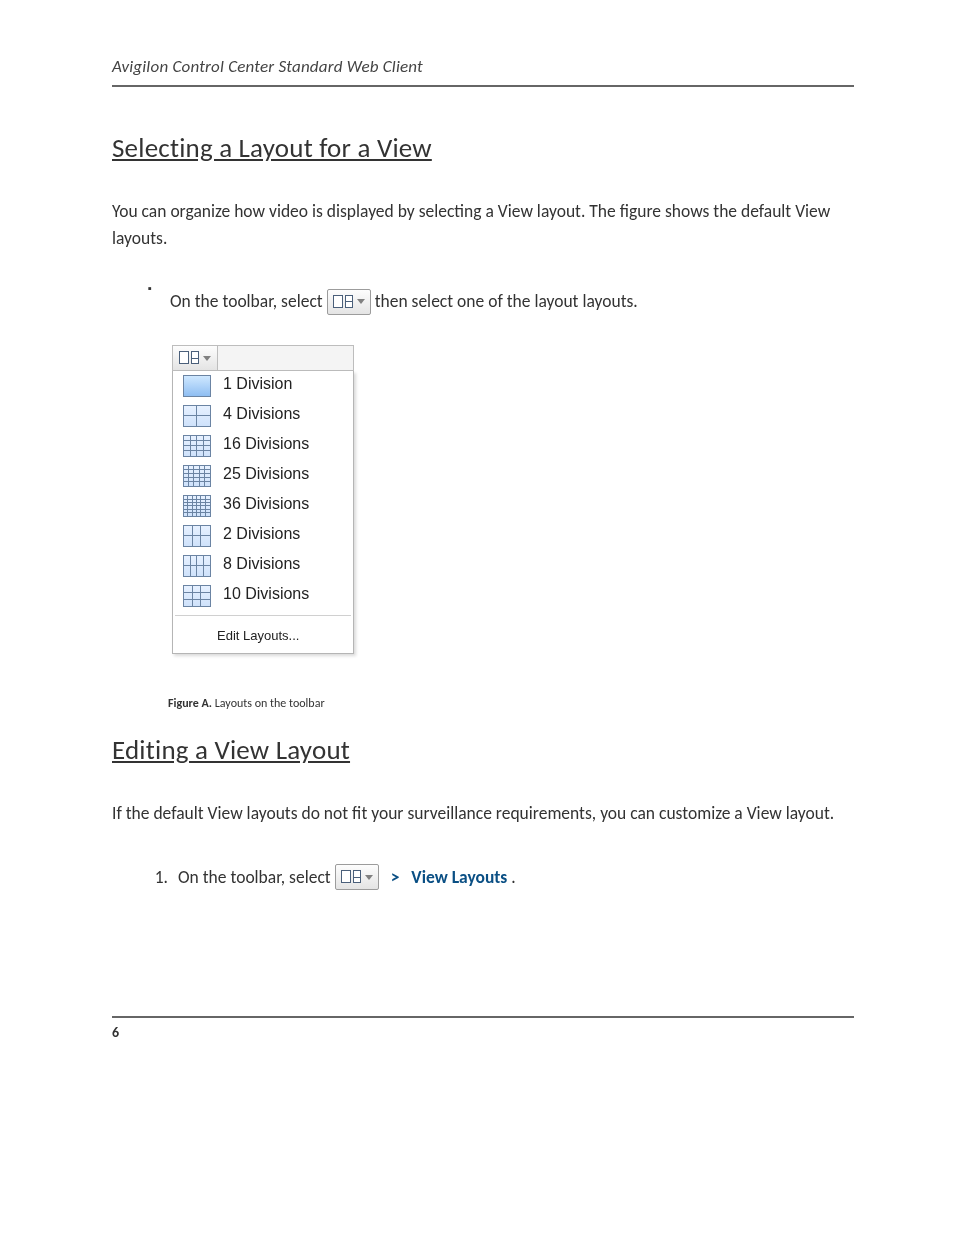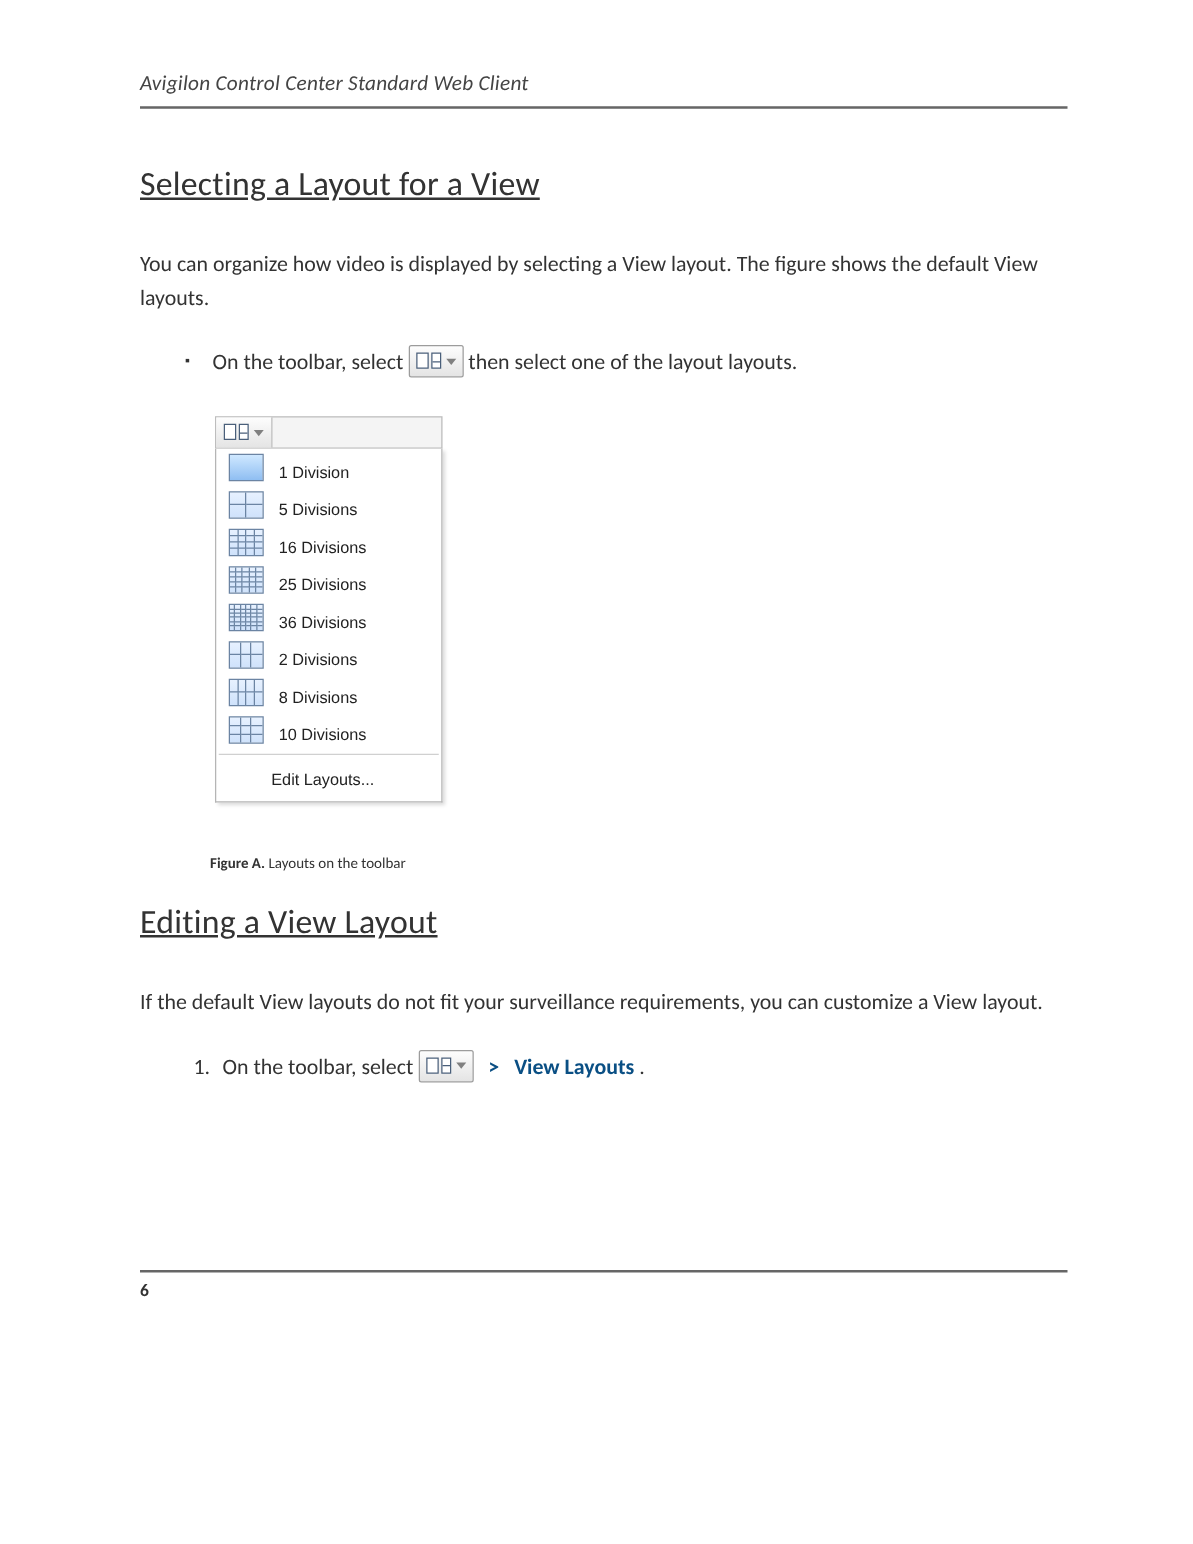--- a/index.html
+++ b/index.html
@@ -59,21 +59,21 @@
     font-size: 11px;
     color: #333;
   }
   ol.steps {
     margin: 0 0 22px 0;
     padding: 0 0 0 60px;
     font-size: 17.5px;
     line-height: 1.55;
   }
   ol.steps > li { padding-left: 6px; }
-  .inline-valign { display: inline-flex; align-items: flex-start; gap: 4px; }
+  .inline-valign { display: inline-flex; align-items: center; gap: 4px; margin-top: 12px; }
 
   
   .layout-btn {
     display: inline-flex;
     align-items: center;
     gap: 4px;
     border: 1px solid #9c9c9c;
     background: linear-gradient(#fdfdfd, #e4e4e4);
     padding: 3px 5px 3px 5px;
     border-radius: 2px;
@@ -133,24 +133,24 @@
   .menu-panel {
     border: 1px solid #b5b5b5;
     border-top: none;
     width: 180px;
     background: #fff;
     box-shadow: 2px 2px 3px rgba(0,0,0,0.15);
     font-family: "Segoe UI", Tahoma, Arial, sans-serif;
   }
   .menu-item {
     display: flex;
-    align-items: flex-end;
+    align-items: flex-start;
     gap: 12px;
     padding: 4px 10px 4px 10px;
-    font-size: 13px;
+    font-size: 16px;
     color: #222;
   }
   .menu-item .thumb {
     width: 28px; height: 22px;
     box-sizing: border-box;
     border: 1px solid #6b84a3;
     display: grid;
     background: linear-gradient(#e7f1ff,#cfe2fb);
     flex-shrink: 0;
   }
@@ -230,21 +230,21 @@
           </div>
           <span>1 Division</span>
         </div>
         <div class="menu-item">
           <div class="thumb" style="grid-template-columns: repeat(2, 1fr); grid-template-rows: repeat(2, 1fr);">
             <div class=""></div>
             <div class="nr"></div>
             <div class="nb"></div>
             <div class="nr nb"></div>
           </div>
-          <span>5 Divisions</span>
+          <span>4 Divisions</span>
         </div>
         <div class="menu-item">
           <div class="thumb" style="grid-template-columns: repeat(4, 1fr); grid-template-rows: repeat(4, 1fr);">
             <div class=""></div>
             <div class=""></div>
             <div class=""></div>
             <div class="nr"></div>
             <div class=""></div>
             <div class=""></div>
             <div class=""></div>

